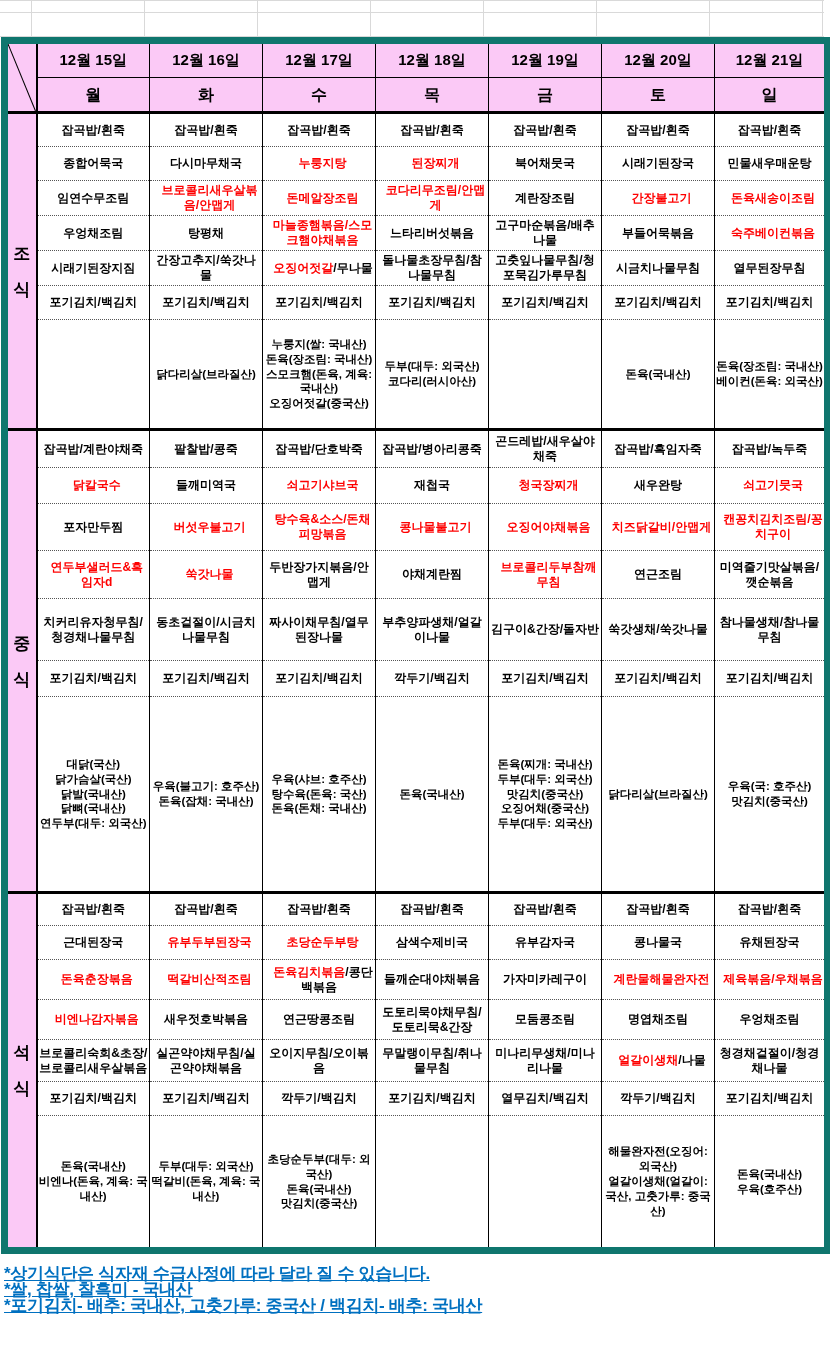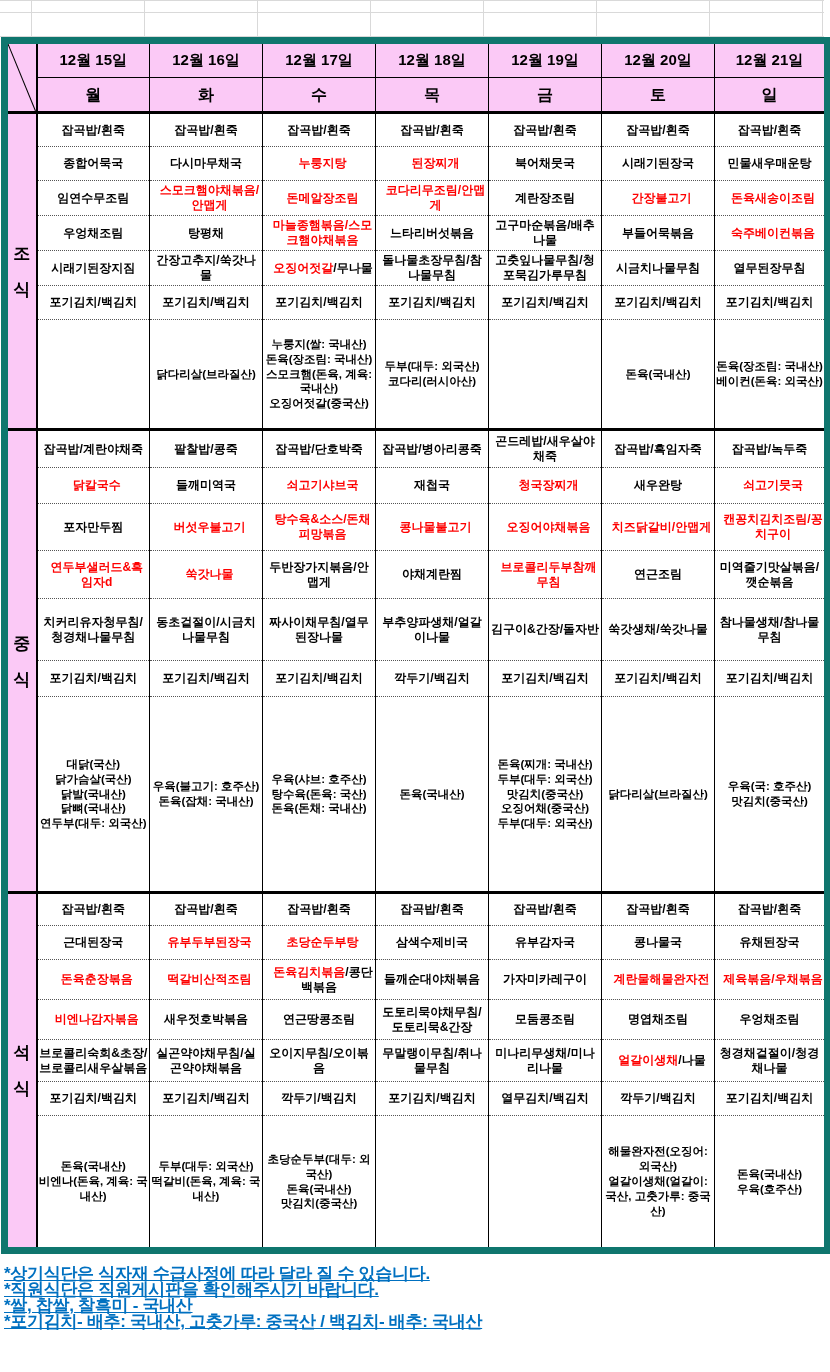--- a/index.html
+++ b/index.html
@@ -142,21 +142,21 @@
           <td>종합어묵국</td>
           <td>다시마무채국</td>
           <td class="r">누룽지탕</td>
           <td class="r">된장찌개</td>
           <td>북어채뭇국</td>
           <td>시래기된장국</td>
           <td>민물새우매운탕</td>
         </tr>
         <tr class="dot" style="height: 35px;">
           <td>임연수무조림</td>
-          <td class="r">스모크햄야채볶음/안맵게</td>
+          <td class="r">브로콜리새우살볶음/안맵게</td>
           <td class="r">돈메알장조림</td>
           <td class="r">코다리무조림/안맵게</td>
           <td>계란장조림</td>
           <td class="r">간장불고기</td>
           <td class="r">돈육새송이조림</td>
         </tr>
         <tr class="dot" style="height: 35px;">
           <td>우엉채조림</td>
           <td>탕평채</td>
           <td class="r">마늘종햄볶음/스모크햄야채볶음</td>
@@ -347,18 +347,17 @@
           <td class="origin">해물완자전(오징어: 외국산)
 얼갈이생채(얼갈이: 국산, 고춧가루: 중국산)</td>
           <td class="origin">돈육(국내산)
 우육(호주산)</td>
         </tr>
       </tbody>
   </table>
 
   <div class="notes" id="notes">
       <div class="note">*상기식단은 식자재 수급사정에 따라 달라 질 수 있습니다.</div>
-      <div class="note">*직원식단은 직원게시판을 확인해주시기 바랍니다.</div>
       <div class="note">*쌀, 찹쌀, 찰흑미 - 국내산</div>
       <div class="note">*포기김치- 배추: 국내산, 고춧가루: 중국산 / 백김치- 배추: 국내산</div>
     </div>
 
 </div>
 
 </body></html>

